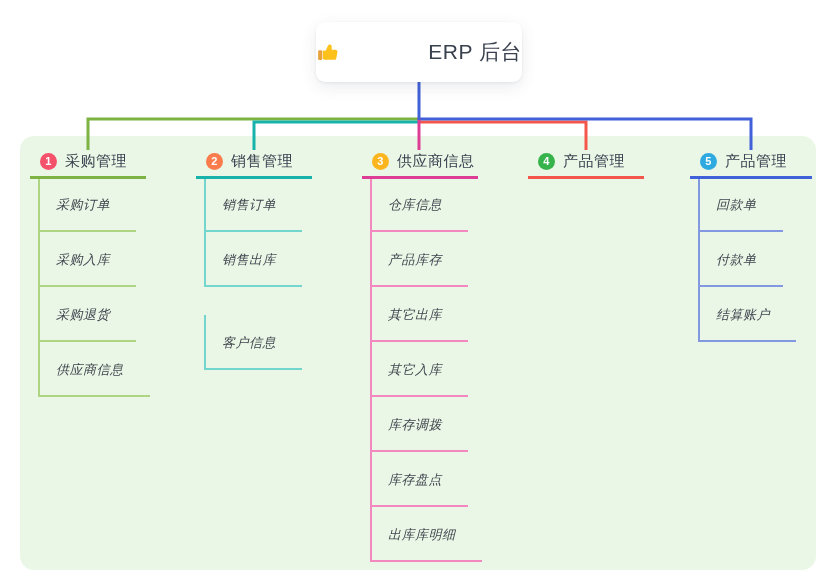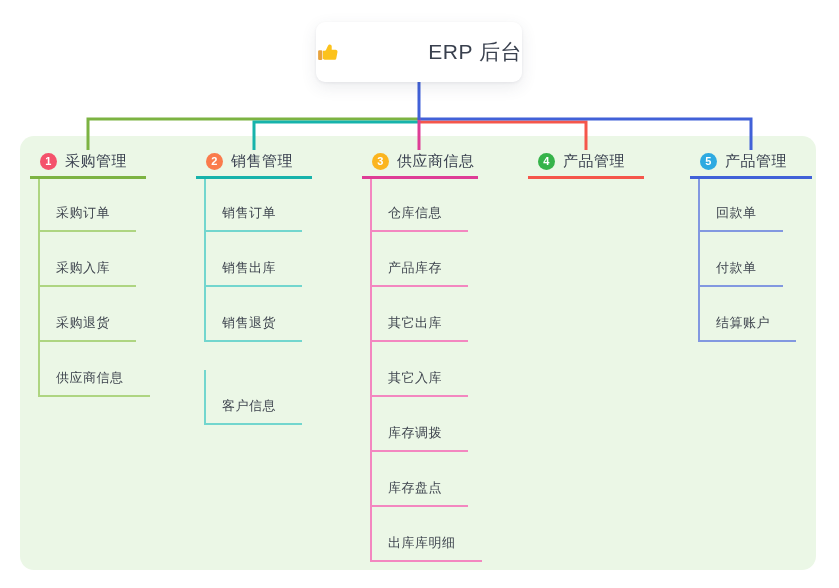--- a/index.html
+++ b/index.html
@@ -35,21 +35,21 @@
   .badge {
     width:17px; height:17px; border-radius:50%; flex:0 0 auto;
     display:flex; align-items:center; justify-content:center;
     color:#fff; font-size:11px; font-weight:700; line-height:1;
   }
   .children { margin-left:8px; }
   .child {
     display:flex; align-items:flex-end;
     height:55px; box-sizing:border-box;
     border-left:2px solid #ccc; border-bottom:2px solid #a16207;
-    padding:0 26px 8px 16px; width:max-content; min-width:78px;
+    padding:0 26px 16px 16px; width:max-content; min-width:78px;font-style:italic;
   }
   .child:first-child { height:53px; }
   .child-label { font-size:13px; color:#3f454f; letter-spacing:.5px; white-space:nowrap; }
 </style>
 </head>
 <body>
 
 <div class="panel"></div>
 
 <svg class="connectors" width="839" height="588" viewBox="0 0 839 588" id="connectors">
@@ -94,23 +94,20 @@
       <div class="branch-title" style="width: 116px; border-bottom-color: rgb(23, 179, 171);">
         <span class="badge" style="background: rgb(250, 123, 76);">2</span>
         <span>销售管理</span>
       </div>
       <div class="children">
         <div class="child" style="border-color: rgb(114, 214, 206);">
           <span class="child-label">销售订单</span>
         </div>
         <div class="child" style="border-color: rgb(114, 214, 206);">
           <span class="child-label">销售出库</span>
-        </div>
-        <div class="child" style="border-color: rgb(114, 214, 206);">
-          <span class="child-label">销售退货</span>
         </div>
         <div class="child" style="border-color: rgb(114, 214, 206); margin-top: 28px;">
           <span class="child-label">客户信息</span>
         </div>
       </div>
     </div>
     <div class="branch" style="left: 362px;">
       <div class="branch-title" style="width: 116px; border-bottom-color: rgb(222, 61, 150);">
         <span class="badge" style="background: rgb(251, 181, 31);">3</span>
         <span>供应商信息</span>

